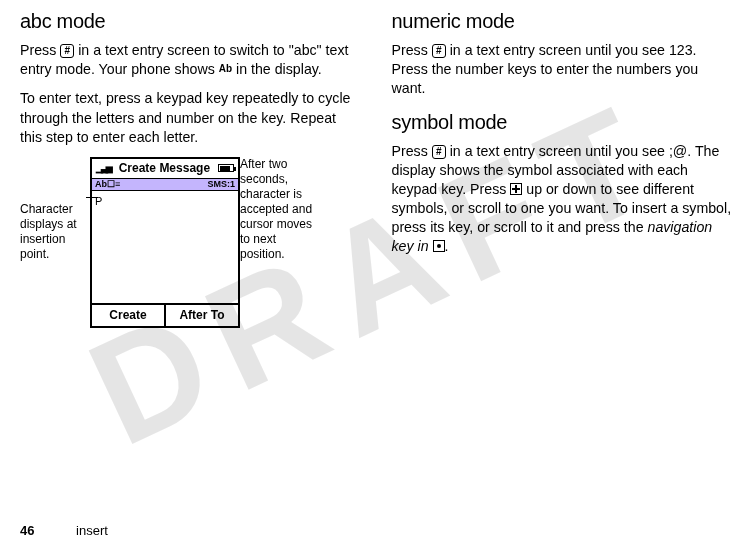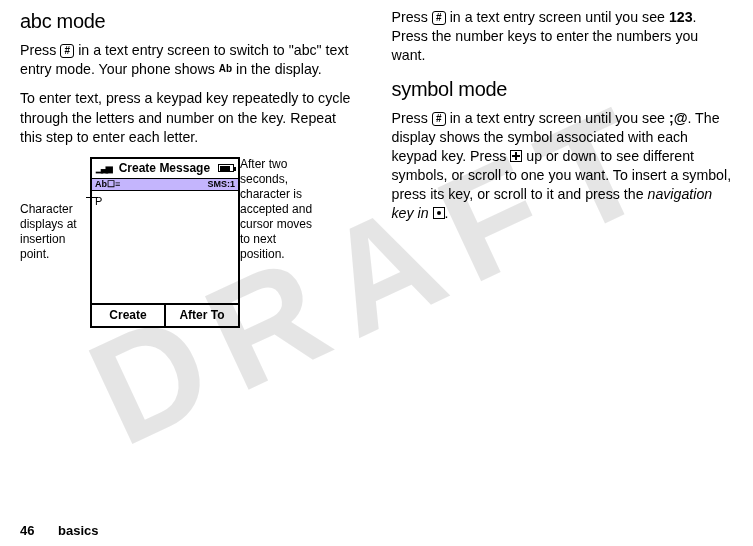--- a/index.html
+++ b/index.html
@@ -69,21 +69,21 @@
   }
   .navkey.dot::after{
     content:"";position:absolute;top:3px;left:3px;width:4px;height:4px;background:#000;border-radius:50%;
   }
   .navkey.cross::before{
     content:"";position:absolute;top:4px;left:1px;width:8px;height:2px;background:#000;
   }
   .navkey.cross::after{
     content:"";position:absolute;left:4px;top:1px;height:8px;width:2px;background:#000;
   }
-  .bold { font-weight: bold; }
+  .bold { font-weight: normal; }
   em { font-style: italic; }
 
   
   .figwrap {
     display: flex;
     align-items: flex-start;
     margin: 8px 0 14px 0;
     font-size: 12px;
     line-height: 1.25;
   }
@@ -115,21 +115,21 @@
     display:flex; border-top:2px solid #000; font-size:12px; font-weight:bold;
   }
   .softkeys div { flex:1; text-align:center; padding:3px 0; }
   .softkeys div:first-child { border-right:2px solid #000; }
 
   .footer {
     position:absolute;
     bottom:8px; left:20px;
     font-size:13px;
   }
-  .footer .pg { font-weight:bold; margin-right:20px; }
+  .footer .pg { font-weight:bold; margin-right:38px; }
 </style>
 </head>
 <body>
 
 <div class="watermark">DRAFT</div>
 
 <div class="page">
 
   <div class="col">
     <h2>abc mode</h2>
@@ -161,31 +161,32 @@
           <div>Create</div>
           <div>After To</div>
         </div>
       </div>
       <div class="annor">After two seconds, character is accepted and cursor moves to next position.</div>
     </div>
 
   </div>
 
   <div class="col">
+    <h2>numeric mode</h2>
 
     <p>
       <span>Press </span><span class="key">#</span><span> in a text entry screen until you see </span><span class="bold">123</span><span>. Press the number keys to enter the numbers you want.</span>
     </p>
 
 
     <h2>symbol mode</h2>
 
     <p>
       <span>Press </span><span class="key">#</span><span> in a text entry screen until you see </span><span class="bold">;@</span><span>. The display shows the symbol associated with each keypad key. Press </span><span class="navkey cross"></span><span> up or down to see different symbols, or scroll to one you want. To insert a symbol, press its key, or scroll to it and press the </span><em>navigation key in</em><span> </span><span class="navkey dot"></span><span>.</span>
     </p>
   </div>
 
 </div>
 
 <div class="footer">
   <span class="pg">46</span>
-  <span class="bold">basics</span>
+  <span class="bold">insert</span>
 </div>
 
 </body></html>

